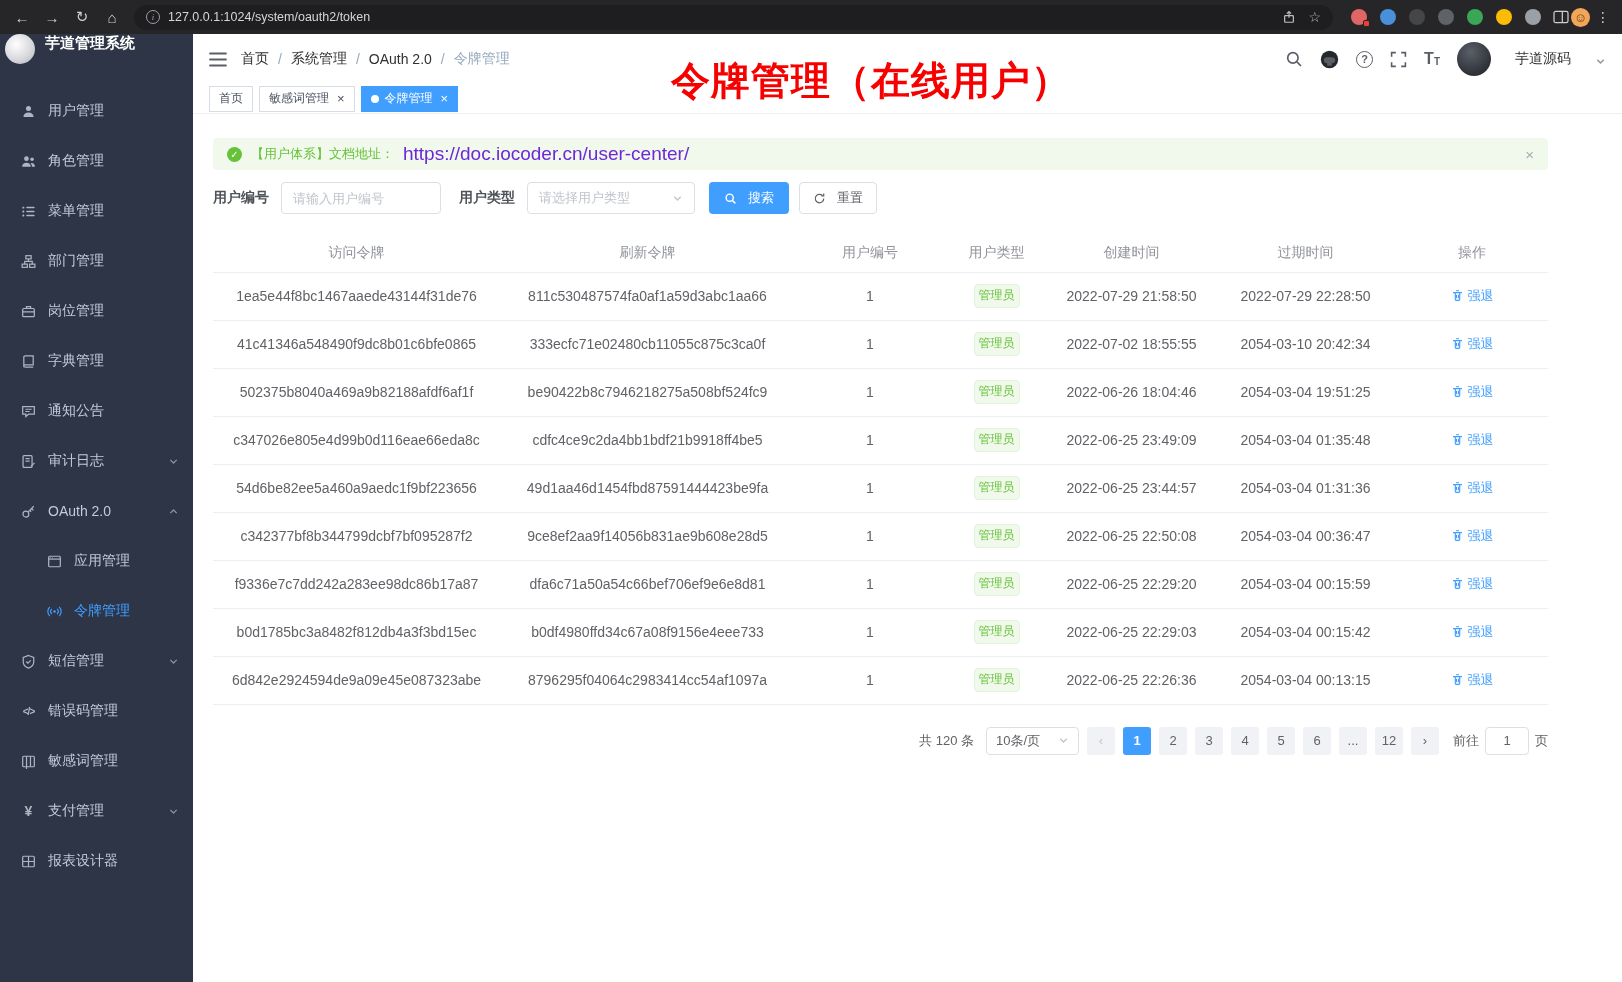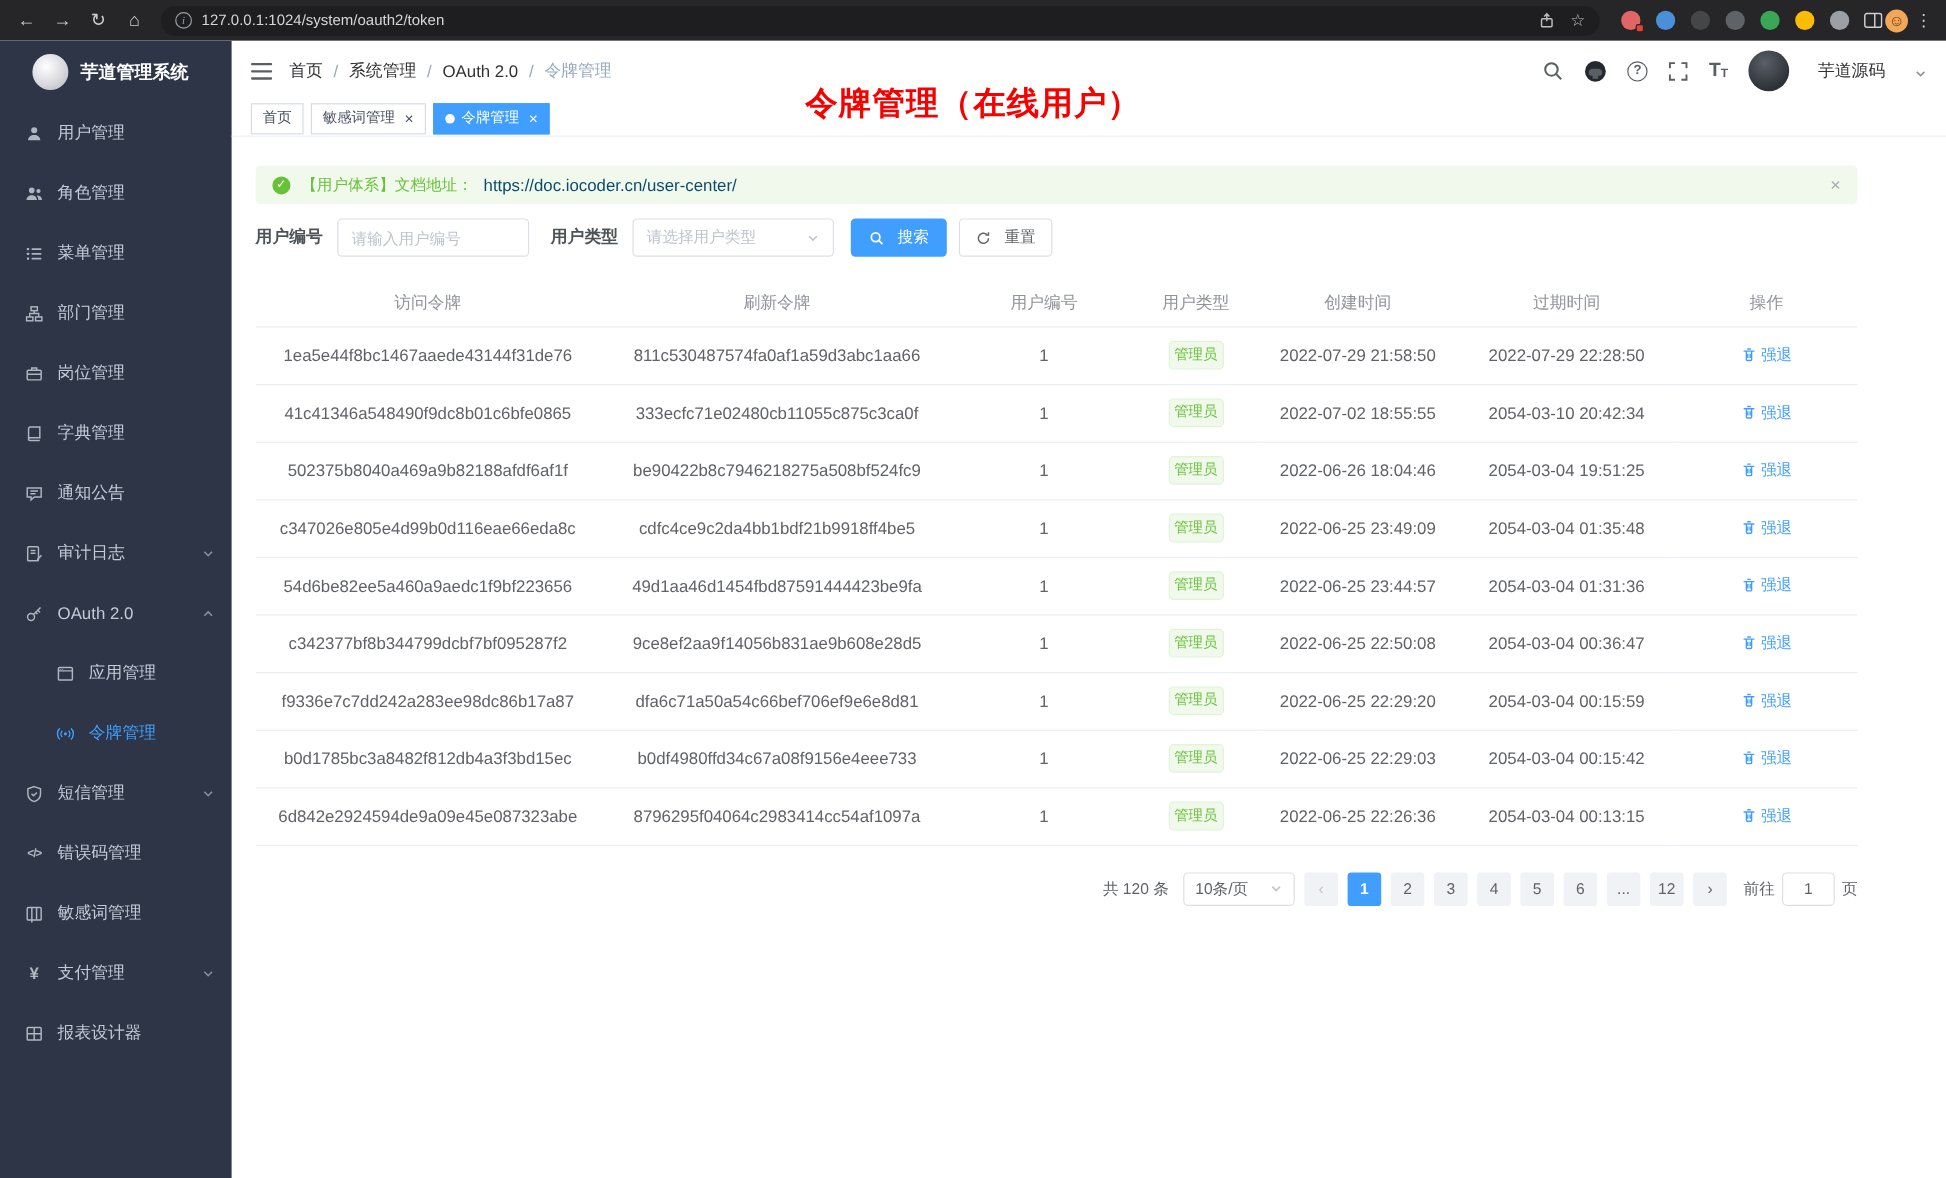--- a/index.html
+++ b/index.html
@@ -19,21 +19,21 @@
   .ext-badge{position:absolute;right:-3px;bottom:-2px;width:7px;height:7px;background:#e94235;border-radius:2px;border:1px solid #262629}
   .profile-avatar{width:19px;height:19px;border-radius:50%;background:#f2a65a;color:#5f3c00;font-size:13px;display:flex;align-items:center;justify-content:center;line-height:1;cursor:pointer}
   .kebab-icon{color:#cfcfd1;font-size:14px;padding:0 4px;cursor:pointer}
   .icon-btn{display:flex;align-items:center;justify-content:center;cursor:pointer}
 
   
   .app{display:flex;height:948px;background:#fff}
 
   
   .sidebar{width:193px;flex-shrink:0;background:#2d3546;display:flex;flex-direction:column;overflow:hidden}
-  .logo-row{height:52px;display:flex;align-items:center;gap:10px;padding:0 27px;flex-shrink:0}
+  .logo-row{height:52px;display:flex;align-items:flex-start;gap:10px;padding:0 5px;flex-shrink:0}
   .logo-avatar{width:30px;height:30px;border-radius:50%;background:radial-gradient(circle at 38% 35%,#ffffff 0%,#d9d9de 55%,#aeb3bd 100%);flex-shrink:0}
   .logo-title{color:#fff;font-size:15px;font-weight:700;white-space:nowrap}
   .menu{flex:1}
   .menu-item{height:50px;display:flex;align-items:center;padding:0 14px 0 20px;color:#c3cbd8;font-size:14px;cursor:pointer;white-space:nowrap}
   .mi-icon{width:17px;margin-right:11px;display:flex;align-items:center;justify-content:center;color:#aeb6c2;flex-shrink:0}
   .svg15{width:15px;height:15px;display:block}
   .txt-icon{font-size:10px;font-weight:700;letter-spacing:-1px}
   .yen{font-size:14px;letter-spacing:0}
   .mi-label{flex:1}
   .mi-chev{margin-left:auto;color:#8a93a2;display:flex}
@@ -58,28 +58,28 @@
   .user-avatar{width:34px;height:34px;border-radius:50%;background:radial-gradient(circle at 40% 30%,#5a5f68 0%,#2e3238 70%)}
   .user-name{font-size:14px;color:#303133}
   .caret{color:#909399;display:flex;margin-top:4px}
 
   .tabs-bar{height:30px;display:flex;align-items:center;gap:6px;padding:0 16px;border-bottom:1px solid #eef0f4;flex-shrink:0}
   .tab{height:26px;display:inline-flex;align-items:center;gap:6px;padding:0 9px;border:1px solid #d8dce5;background:#fff;color:#495060;font-size:12px;cursor:pointer}
   .tab.active{background:#409eff;border-color:#409eff;color:#fff}
   .tab-dot{width:8px;height:8px;border-radius:50%;background:#fff}
   .tab-close{font-size:13px;line-height:1;margin-left:2px}
 
-  .annotation{position:absolute;left:478px;top:34px;font-size:27px;font-weight:700;color:#f70000;letter-spacing:1px;z-index:10;pointer-events:none}
+  .annotation{position:absolute;left:478px;top:20px;font-size:39px;font-weight:700;color:#f70000;letter-spacing:1px;z-index:10;pointer-events:none}
 
   .content{width:1335px;margin-left:20px;padding-top:24px}
 
   .alert{height:32px;background:#f0f9eb;border-radius:4px;display:flex;align-items:center;padding:0 14px;gap:9px}
   .check-icon{width:15px;height:15px;border-radius:50%;background:#67c23a;color:#fff;font-size:10px;display:flex;align-items:center;justify-content:center;flex-shrink:0}
   .alert-text{font-size:13px;color:#67c23a}
-  .alert-link{font-size:14px;color:#0c4a6e;text-decoration:none;cursor:pointer}
+  .alert-link{font-size:19px;color:#6d28d9;text-decoration:none;cursor:pointer}
   .alert-close{margin-left:auto;color:#a8abb2;font-size:15px;cursor:pointer}
 
   .filter-row{margin-top:12px;display:flex;align-items:center}
   .f-label{font-size:14px;font-weight:700;color:#4e5358;margin-right:12px}
   .f-input{width:160px;height:32px;border:1px solid #dcdfe6;border-radius:4px;padding:0 11px;font-size:13px;color:#606266;outline:none;margin-right:18px;font-family:inherit}
   .f-input::placeholder{color:#bfc3cc}
   .f-select{width:168px;height:32px;border:1px solid #dcdfe6;border-radius:4px;display:flex;align-items:center;justify-content:space-between;padding:0 11px;font-size:13px;color:#bfc3cc;margin-right:14px;cursor:pointer}
   .btn{height:32px;border-radius:4px;font-size:13px;display:inline-flex;align-items:center;gap:11px;cursor:pointer;border:none;font-family:inherit}
   .btn-primary{background:#409eff;color:#fff;padding:0 15px}
   .btn-plain{background:#fff;color:#606266;border:1px solid #dcdfe6;padding:0 13px;margin-left:10px}

